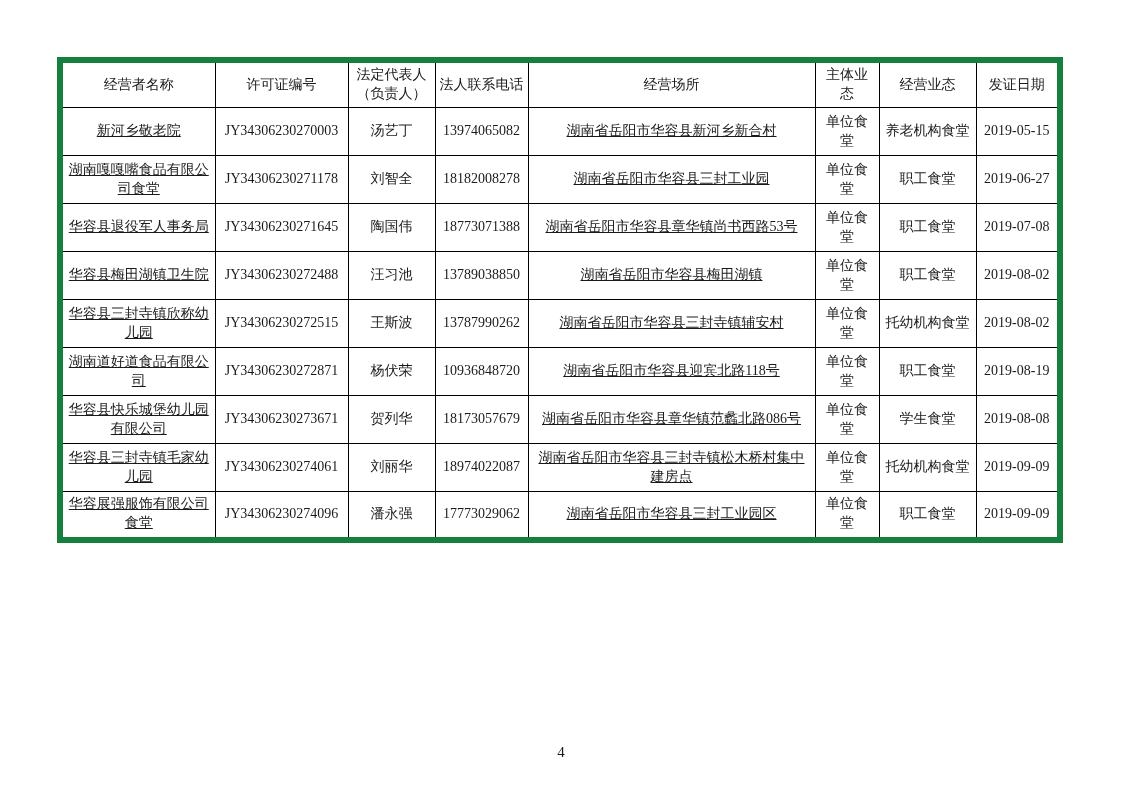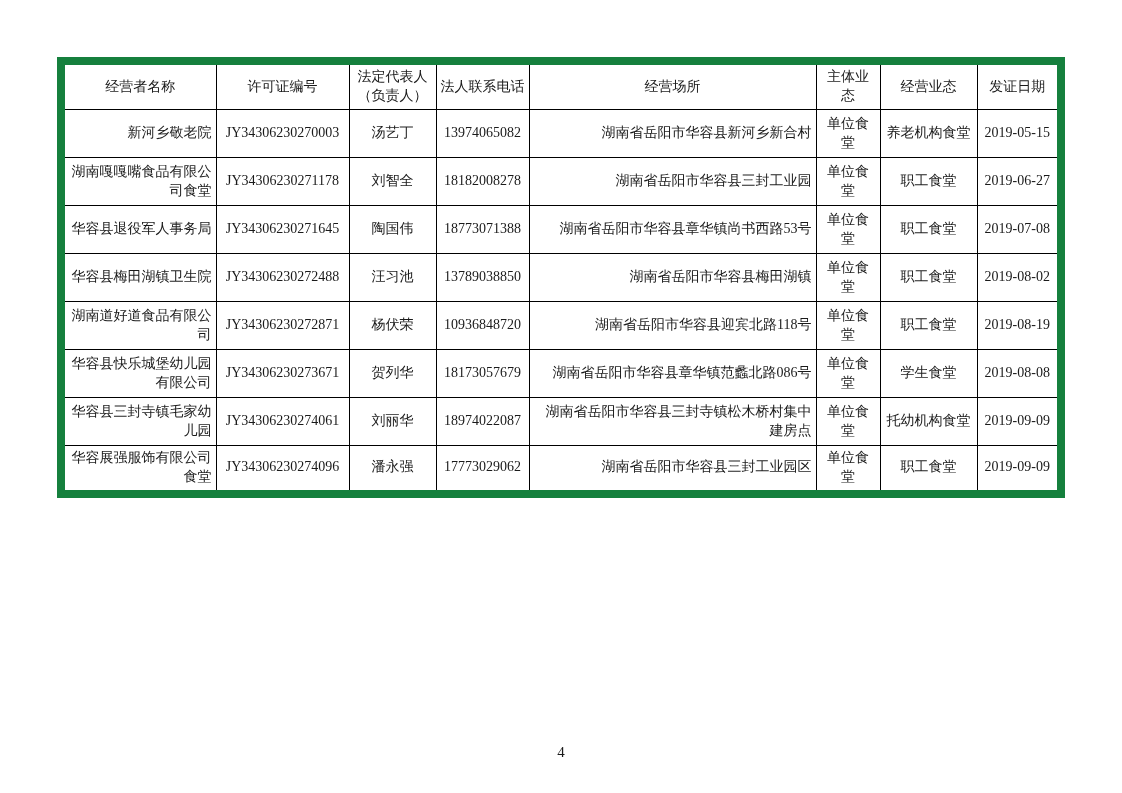--- a/index.html
+++ b/index.html
@@ -14,42 +14,43 @@
     font-family: "Liberation Serif", "DejaVu Serif", serif;
     color: #1a1a1a;
   }
   .doc-table {
     position: absolute;
     left: 57px;
     top: 57px;
     width: 1000px;
     border-collapse: collapse;
     table-layout: fixed;
-    border: 8px solid #15803d;
+    border: 6px solid #15803d;
   }
   .doc-table th, .doc-table td {
     border: 1px solid #000000;
     font-weight: normal;
     font-size: 14px;
     line-height: 1.35;
     padding: 3px 4px;
     vertical-align: middle;
     overflow: hidden;
   }
   .doc-table thead th {
     height: 38px;
     text-align: center;
     white-space: pre-line;
   }
   .doc-table tbody tr {
     height: 48px;
   }
   .doc-table td.align-left {
-    text-align: right;
+    text-align: center;
     word-break: break-all;
+    text-decoration: underline;
   }
   .doc-table td.align-center {
     text-align: center;
   }
   .page-number {
     position: absolute;
     left: 0;
     top: 744px;
     width: 100%;
     text-align: center;
@@ -118,20 +119,30 @@
         <td class="align-left">华容县梅田湖镇卫生院</td>
         <td class="align-center">JY34306230272488</td>
         <td class="align-center">汪习池</td>
         <td class="align-center">13789038850</td>
         <td class="align-left">湖南省岳阳市华容县梅田湖镇</td>
         <td class="align-center">单位食堂</td>
         <td class="align-center">职工食堂</td>
         <td class="align-center">2019-08-02</td>
       </tr>
       <tr>
+        <td class="align-left">华容县三封寺镇欣称幼儿园</td>
+        <td class="align-center">JY34306230272515</td>
+        <td class="align-center">王斯波</td>
+        <td class="align-center">13787990262</td>
+        <td class="align-left">湖南省岳阳市华容县三封寺镇辅安村</td>
+        <td class="align-center">单位食堂</td>
+        <td class="align-center">托幼机构食堂</td>
+        <td class="align-center">2019-08-02</td>
+      </tr>
+      <tr>
         <td class="align-left">湖南道好道食品有限公司</td>
         <td class="align-center">JY34306230272871</td>
         <td class="align-center">杨伏荣</td>
         <td class="align-center">10936848720</td>
         <td class="align-left">湖南省岳阳市华容县迎宾北路118号</td>
         <td class="align-center">单位食堂</td>
         <td class="align-center">职工食堂</td>
         <td class="align-center">2019-08-19</td>
       </tr>
       <tr>

